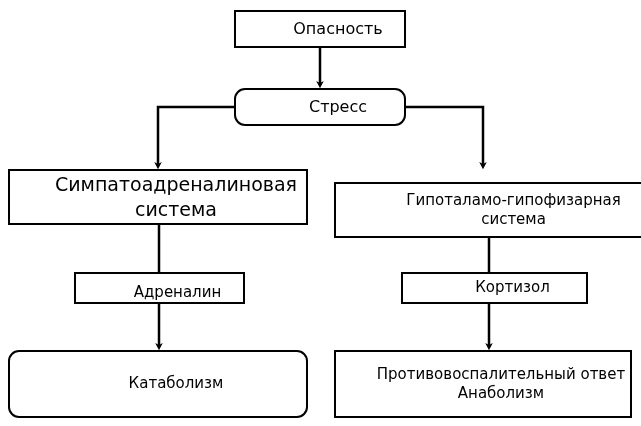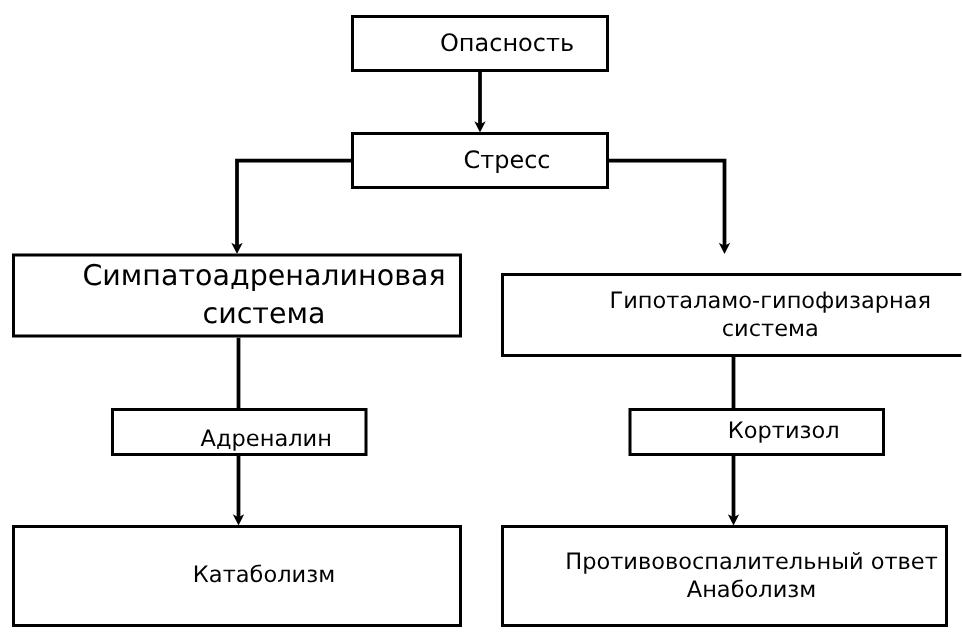--- a/index.html
+++ b/index.html
@@ -39,26 +39,26 @@
     z-index: 2;
     padding-left: 36px;
   }
   .node .line {
     display: block;
     white-space: nowrap;
   }
 
   
   #node-danger   { left: 234px; top: 10px;  width: 172px; height: 38px;  font-size: 16px; }
-  #node-stress   { left: 234px; top: 88px;  width: 172px; height: 38px;  font-size: 16px; }
+  #node-stress   { left: 234px; top: 88px;  width: 172px; height: 38px;  font-size: 16px; border-radius: 11px; }
   #node-sympatho { left: 8px;   top: 169px; width: 300px; height: 56px;  font-size: 19px; }
   #node-hypothal { left: 334px; top: 182px; width: 323px; height: 56px;  font-size: 15px; }
   #node-adrenal  { left: 74px;  top: 272px; width: 171px; height: 32px;  font-size: 15px; justify-content: flex-end; }
-  #node-cortisol { left: 419px; top: 272px; width: 171px; height: 32px;  font-size: 15px; text-align: center; }
-  #node-catab    { left: 8px;   top: 350px; width: 300px; height: 68px;  font-size: 15px; }
+  #node-cortisol { left: 401px; top: 272px; width: 187px; height: 32px;  font-size: 15px; text-align: center; }
+  #node-catab    { left: 8px;   top: 350px; width: 300px; height: 68px;  font-size: 15px; border-radius: 11px; }
   #node-anab     { left: 334px; top: 350px; width: 298px; height: 68px;  font-size: 15px; }
 </style>
 </head>
 <body>
 
 <div id="diagram-root">
 
   <svg id="edge-layer" viewBox="0 0 641 426" width="641" height="426" xmlns="http://www.w3.org/2000/svg">
     <defs>
       <marker id="arrowhead" markerWidth="9" markerHeight="9" refX="4.2" refY="4.2" orient="auto" markerUnits="userSpaceOnUse">

